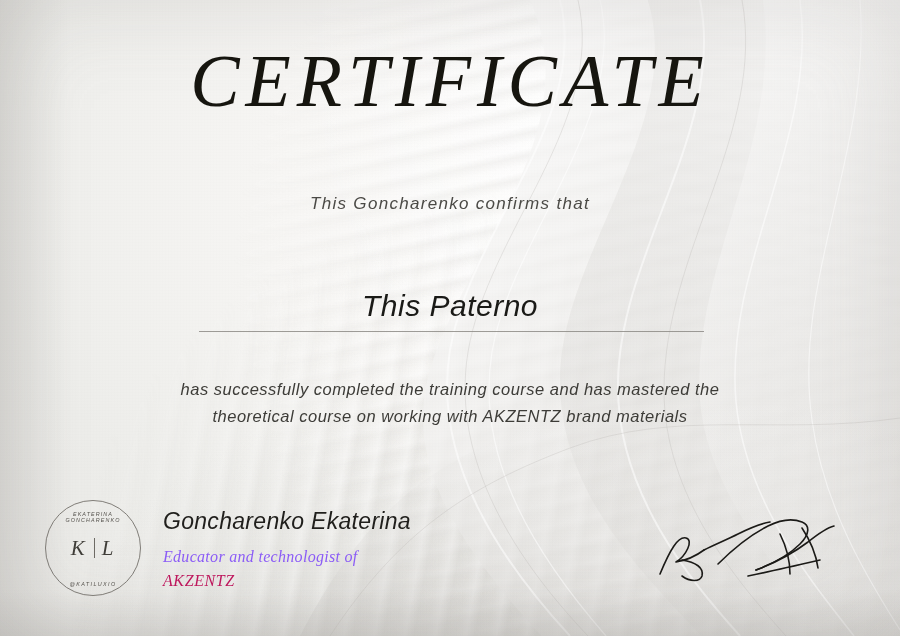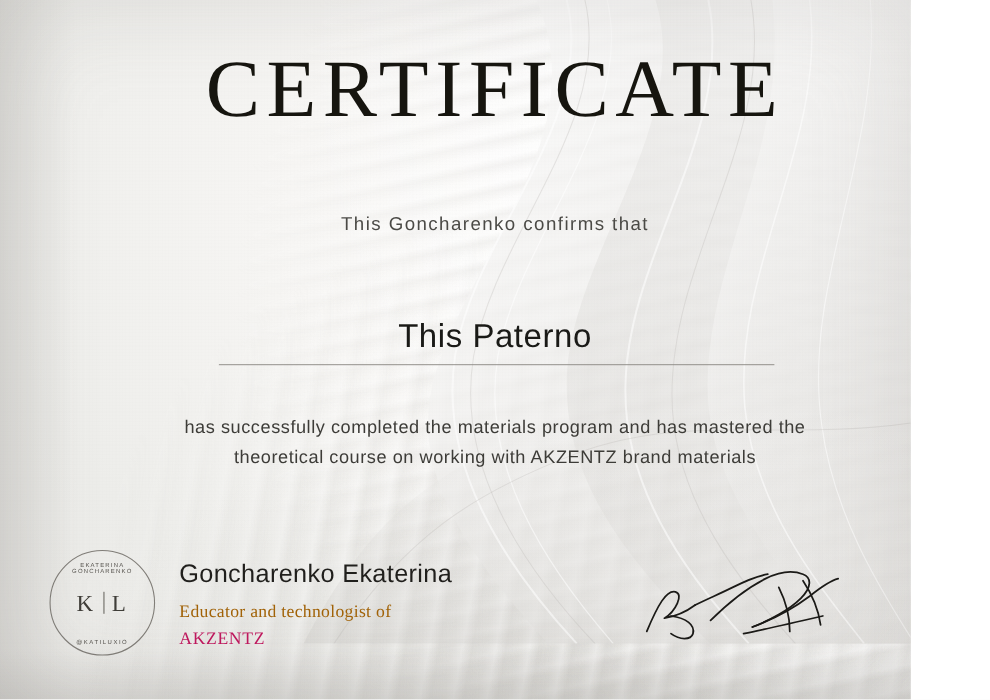--- a/index.html
+++ b/index.html
@@ -2,25 +2,26 @@
 <html><head>
 <meta charset="utf-8">
 <style>
   html, body {
     margin: 0;
     padding: 0;
     background: #ffffff;
   }
   #certificate {
     position: relative;
-    width: 828px;
+    width: 900px;
     height: 636px;
     overflow: hidden;
     background: #f2f1ef;
     font-family: "Liberation Sans", sans-serif;
+    font-style: italic;
   }
 
   
   .bg-base {
     position: absolute;
     inset: 0;
     background:
       radial-gradient(140% 120% at 85% 30%, #ffffff 0%, #f7f6f4 38%, #ededea 62%, #e6e5e2 100%);
   }
   .bg-layer {
@@ -212,21 +213,21 @@
     font-size: 23px;
     color: #201f1c;
     letter-spacing: 0.3px;
   }
   .signer-role {
     position: absolute;
     left: 163px;
     top: 548px;
     font-family: "Liberation Serif", serif;
     font-size: 16px;
-    color: #a16207;
+    color: #8b5cf6;
     letter-spacing: 0.3px;
   }
   .signer-brand {
     position: absolute;
     left: 163px;
     top: 572px;
     font-family: "Liberation Serif", serif;
     font-size: 16px;
     color: #be185d;
     letter-spacing: 0.6px;
@@ -291,21 +292,21 @@
   <div class="content">
 
     <div class="cert-title">CERTIFICATE</div>
 
     <div class="confirm-line">This Goncharenko confirms that</div>
 
     <div class="recipient">This Paterno</div>
     <div class="rule"></div>
 
     <div class="body-text">
-      <div>has successfully completed the materials program and has mastered the</div>
+      <div>has successfully completed the training course and has mastered the</div>
       <div>theoretical course on working with AKZENTZ brand materials</div>
     </div>
 
     <div class="seal">
       <div class="ring"></div>
       <div class="seal-arc-text">EKATERINA GONCHARENKO</div>
       <div class="initials">
         <span>K</span>
         <span class="divider"></span>
         <span>L</span>

